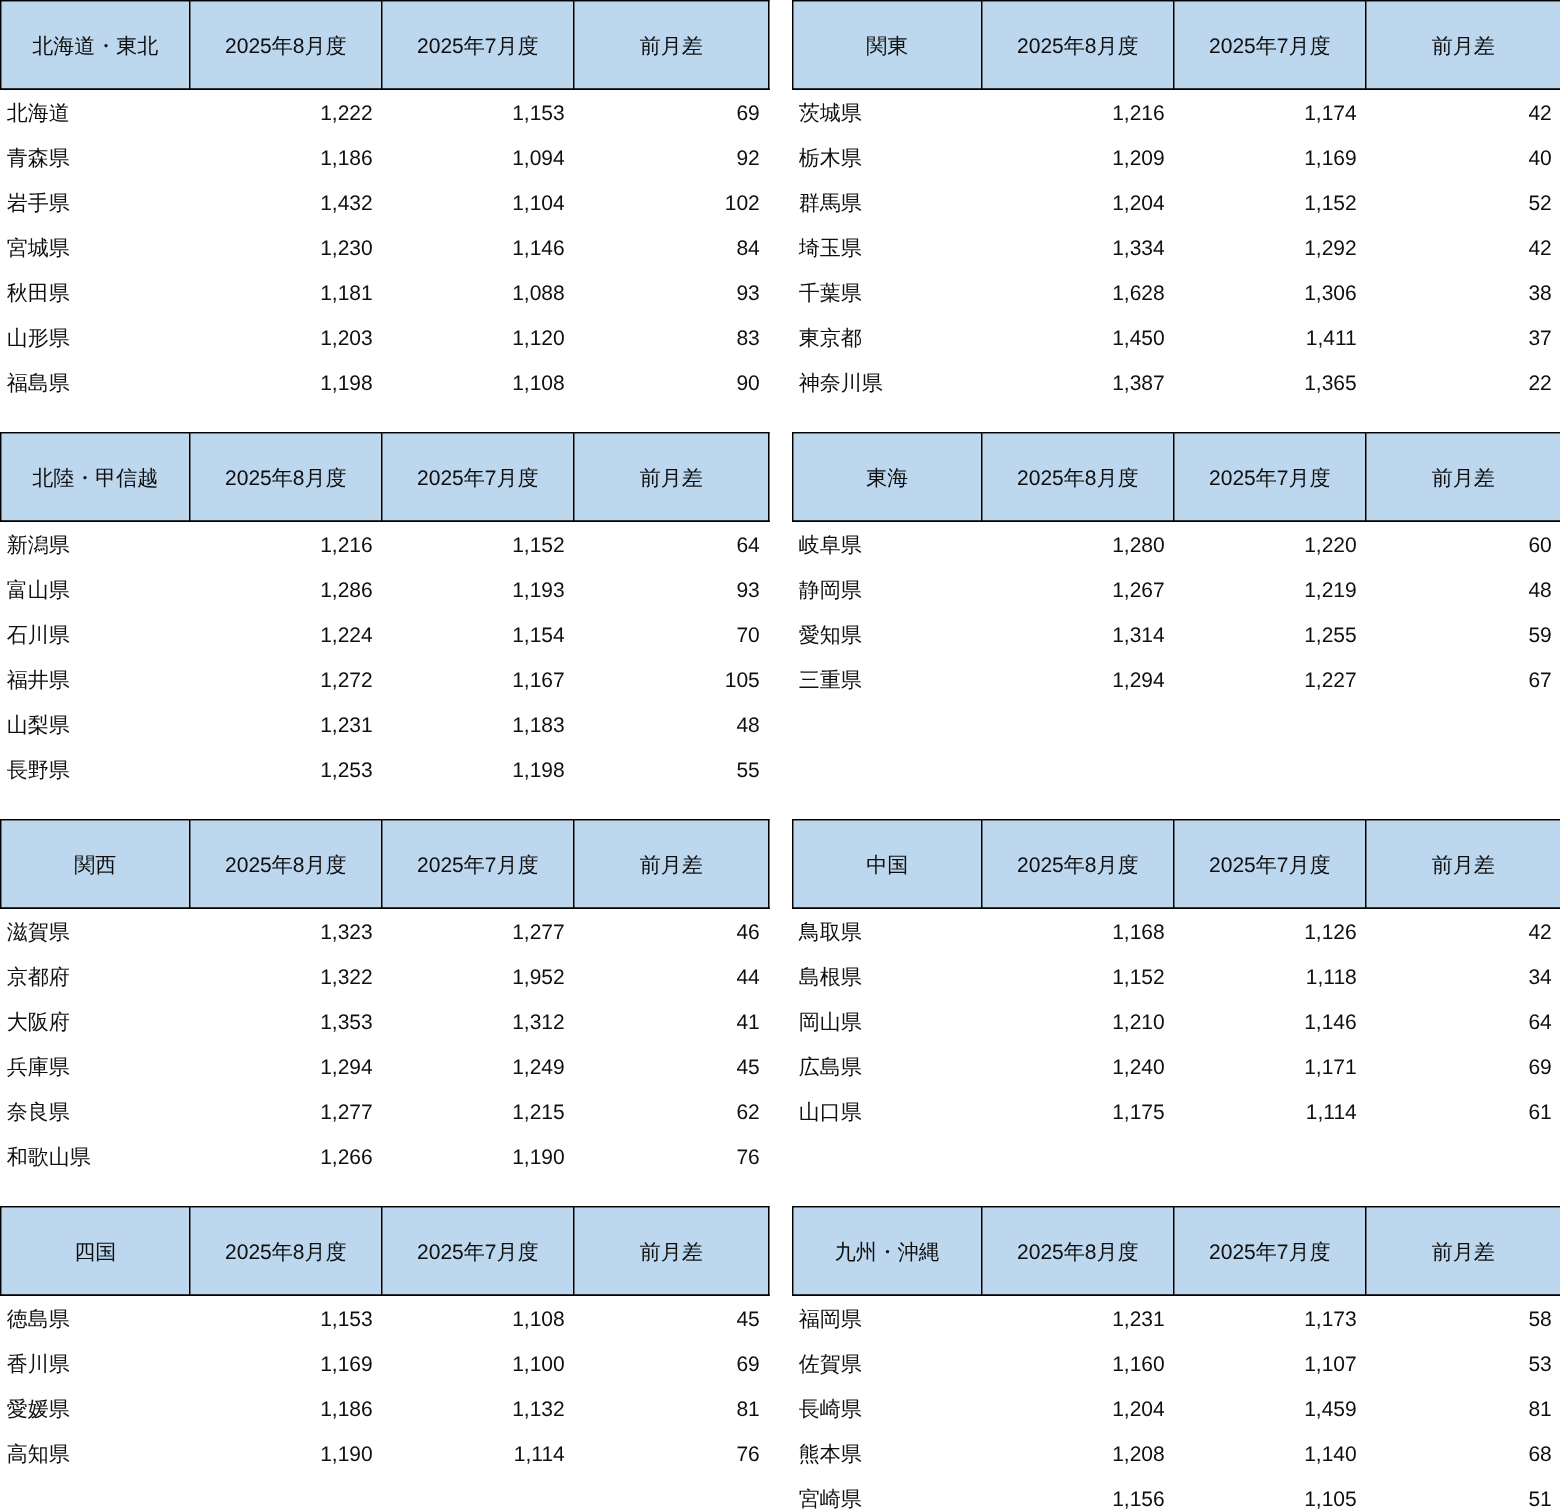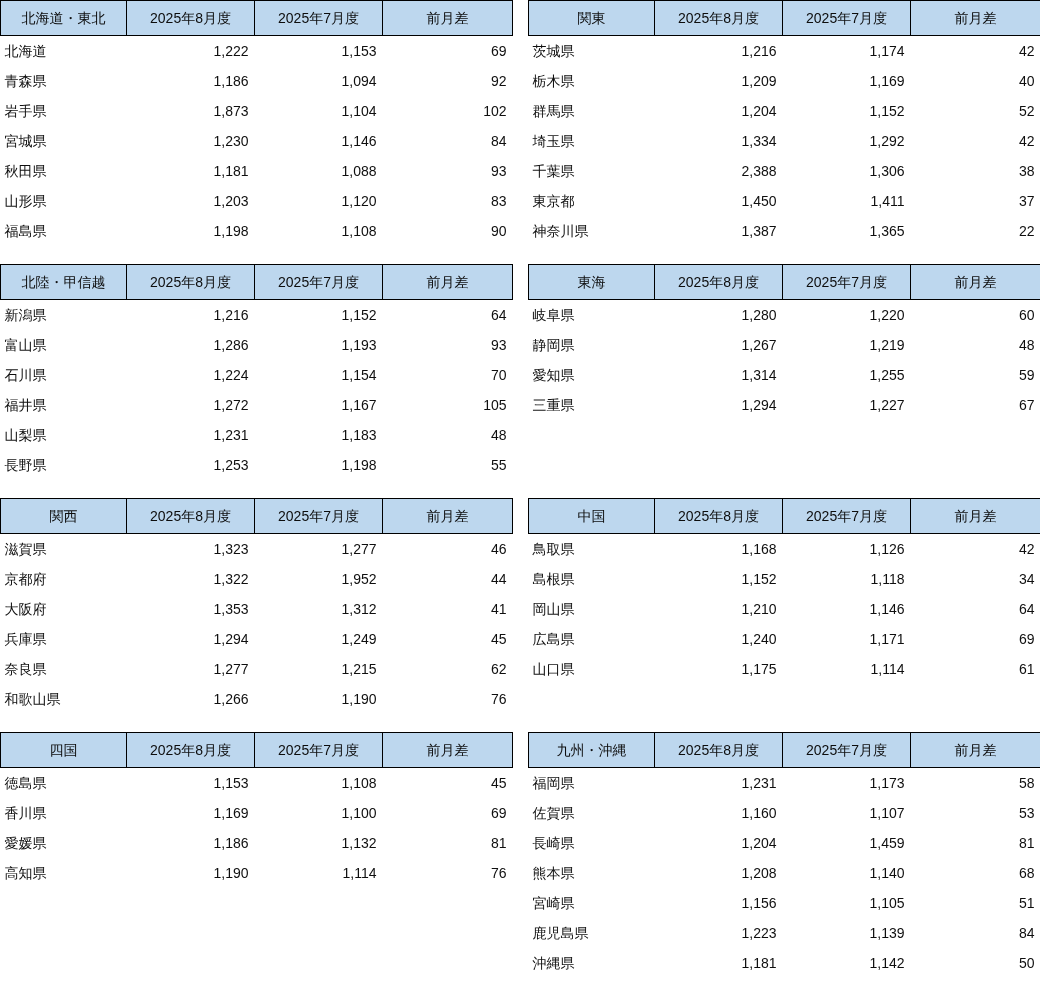--- a/index.html
+++ b/index.html
@@ -44,21 +44,21 @@
 
   table.tbl thead th {
     border: 1px solid #000000;
     background: #bdd7ee;
     color: #0d0d0d;
     font-weight: normal;
     font-size: 14px;
     text-align: center;
     height: 26px;
     line-height: 26px;
-    padding: 4px;
+    padding: 16px;
   }
   table.tbl tbody td {
     border: none;
     height: 30px;
     line-height: 30px;
     padding: 0 6px;
     font-size: 14px;
     color: #0f0f0f;
     white-space: nowrap;
     overflow: hidden;
@@ -108,21 +108,21 @@
               <td class="num">69</td>
             </tr>
             <tr>
               <td class="name">青森県</td>
               <td class="num">1,186</td>
               <td class="num">1,094</td>
               <td class="num">92</td>
             </tr>
             <tr>
               <td class="name">岩手県</td>
-              <td class="num">1,873</td>
+              <td class="num">1,432</td>
               <td class="num">1,104</td>
               <td class="num">102</td>
             </tr>
             <tr>
               <td class="name">宮城県</td>
               <td class="num">1,230</td>
               <td class="num">1,146</td>
               <td class="num">84</td>
             </tr>
             <tr>
@@ -183,21 +183,21 @@
               <td class="num">52</td>
             </tr>
             <tr>
               <td class="name">埼玉県</td>
               <td class="num">1,334</td>
               <td class="num">1,292</td>
               <td class="num">42</td>
             </tr>
             <tr>
               <td class="name">千葉県</td>
-              <td class="num">2,388</td>
+              <td class="num">1,628</td>
               <td class="num">1,306</td>
               <td class="num">38</td>
             </tr>
             <tr>
               <td class="name">東京都</td>
               <td class="num">1,450</td>
               <td class="num">1,411</td>
               <td class="num">37</td>
             </tr>
             <tr>

